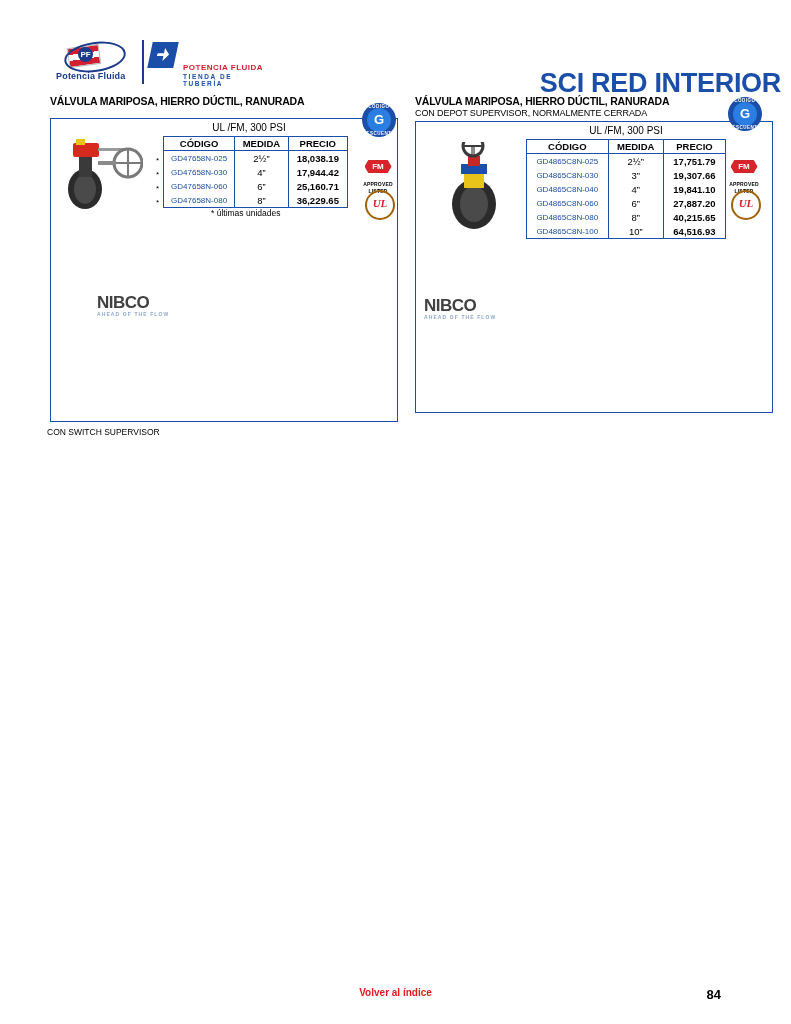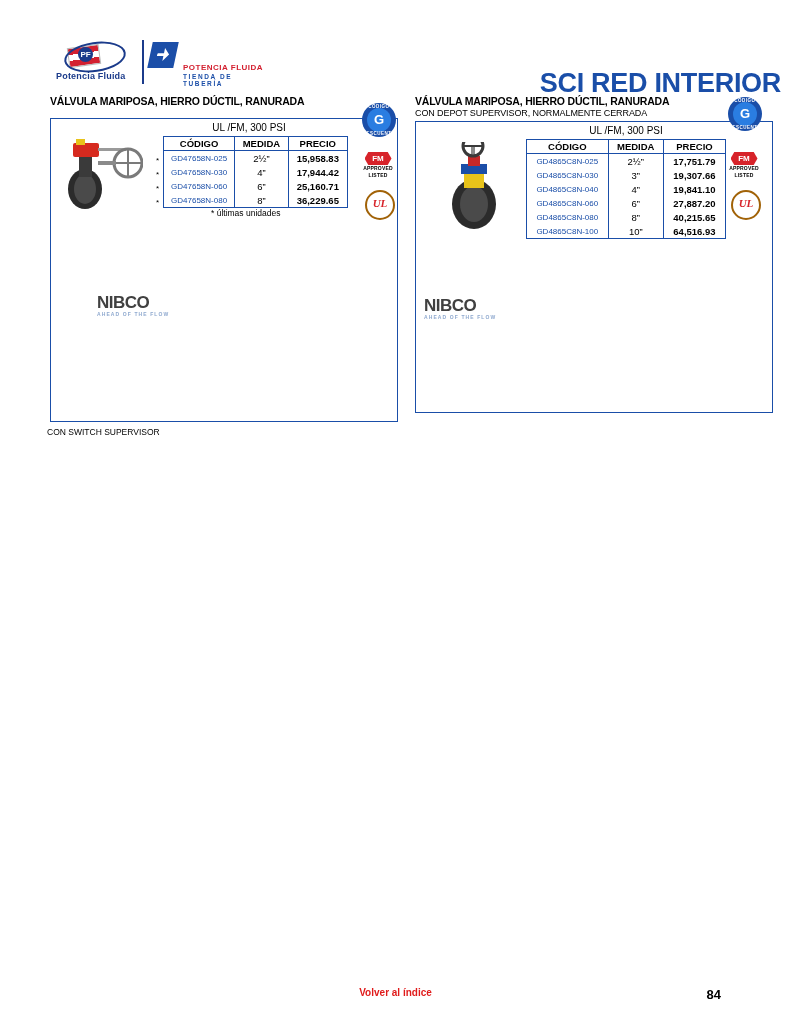--- a/index.html
+++ b/index.html
@@ -287,21 +287,21 @@
   .badge-g .arc-bot { bottom: 1px; }
 
   .badge-fm {
     position: absolute;
     width: 30px;
     height: 34px;
     text-align: center;
   }
   .badge-fm .dia {
     position: relative;
-    margin: 0 auto;
+    margin: 8px auto;
     width: 27px;
     height: 13px;
     background: #d7232a;
     clip-path: polygon(0 50%, 14% 0, 86% 0, 100% 50%, 86% 100%, 14% 100%);
     color: #fff;
     font-size: 8px;
     font-weight: bold;
     line-height: 13px;
   }
   .badge-fm .t1 {
@@ -411,21 +411,21 @@
         <tr>
           <th style="width:78px;">CÓDIGO</th>
           <th style="width:50px;">MEDIDA</th>
           <th style="width:57px;">PRECIO</th>
         </tr>
       </thead>
       <tbody>
         <tr>
           <td class="code">GD47658N-025</td>
           <td class="med">2½”</td>
-          <td class="price-val">15,958.83</td>
+          <td class="price-val">18,038.19</td>
         </tr>
         <tr>
           <td class="code">GD47658N-030</td>
           <td class="med">4”</td>
           <td class="price-val">17,944.42</td>
         </tr>
         <tr>
           <td class="code">GD47658N-060</td>
           <td class="med">6”</td>
           <td class="price-val">25,160.71</td>

